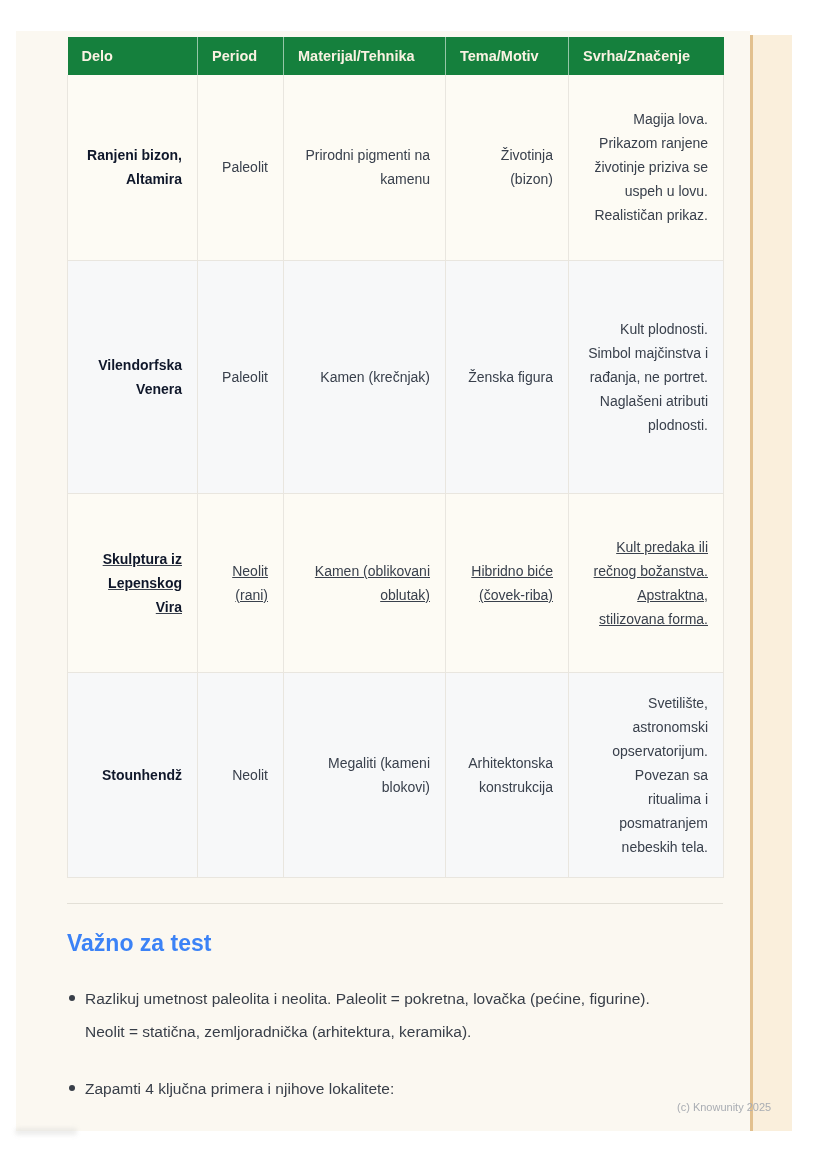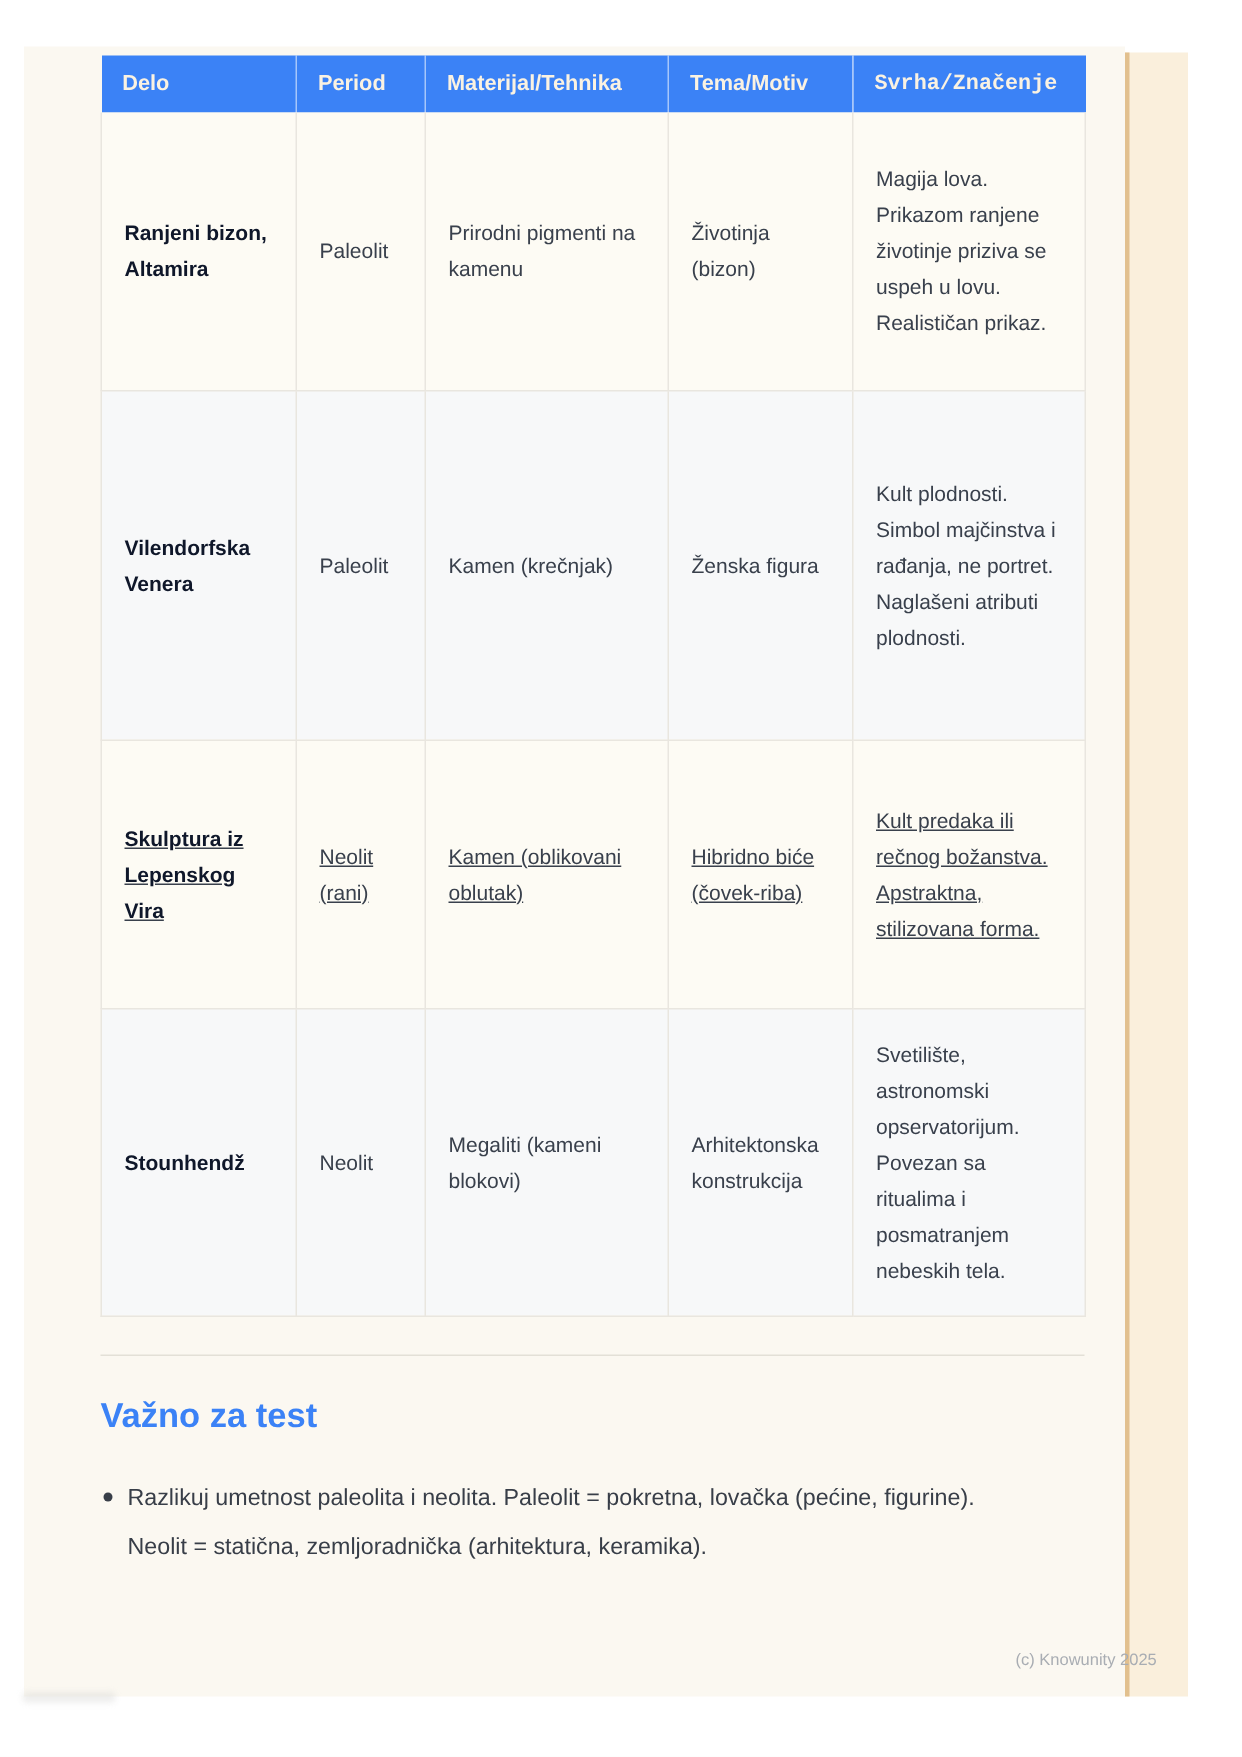--- a/index.html
+++ b/index.html
@@ -35,38 +35,39 @@
   .art-table {
     position: absolute;
     left: 67px; top: 37px;
     width: 656px;
     border-collapse: collapse;
     table-layout: fixed;
     font-size: 14px;
     color: #39404c;
   }
   .art-table thead th {
-    background: #3b82f6;
+    background: #15803d;
     color: #faf2e2;
     font-weight: bold;
     font-size: 14.5px;
     text-align: left;
     height: 38px;
     padding: 0 14px;
     border-right: 1px solid rgba(255,255,255,0.55);
     vertical-align: middle;
     white-space: nowrap;
   }
-  .art-table thead th:last-child { border-right: none; font-family: Liberation Mono, monospace; }
+  .art-table thead th:last-child { border-right: none; }
   .art-table tbody td {
     padding: 16px 15px;
     line-height: 24px;
     vertical-align: middle;
     border: 1px solid #e9e6df;
     border-top: none;
+    text-align: right;
   }
   .art-table tbody tr:nth-child(odd)  { background: #fdfbf4; }
   .art-table tbody tr:nth-child(even) { background: #f7f8f9; }
   .art-table tbody tr:nth-child(1) { height: 185px; }
   .art-table tbody tr:nth-child(2) { height: 233px; }
   .art-table tbody tr:nth-child(3) { height: 179px; text-decoration: underline; }
   .art-table tbody tr:nth-child(4) { height: 205px; }
   .art-table td.cell-delo { font-weight: bold; color: #0f172a; margin-top: 32px; }
 
   
@@ -186,19 +187,20 @@
         </tr>
       </tbody>
   </table>
 
   <hr class="divider">
 
   <h2 class="section-heading">Važno za test</h2>
 
   <ul class="bullet-list" id="bullet-list">
       <li><span class="seg">Razlikuj umetnost paleolita i neolita. Paleolit = pokretna, lovačka (pećine, figurine). Neolit = statična, zemljoradnička (arhitektura, keramika).</span></li>
+      <li><span class="seg">Zapamti 4 ključna primera i njihove lokalitete:</span></li>
     </ul>
 
   <div class="watermark">(c) Knowunity 2025</div>
 
   <div class="cutoff-fragment"></div>
 
 </div>
 
 </body></html>

